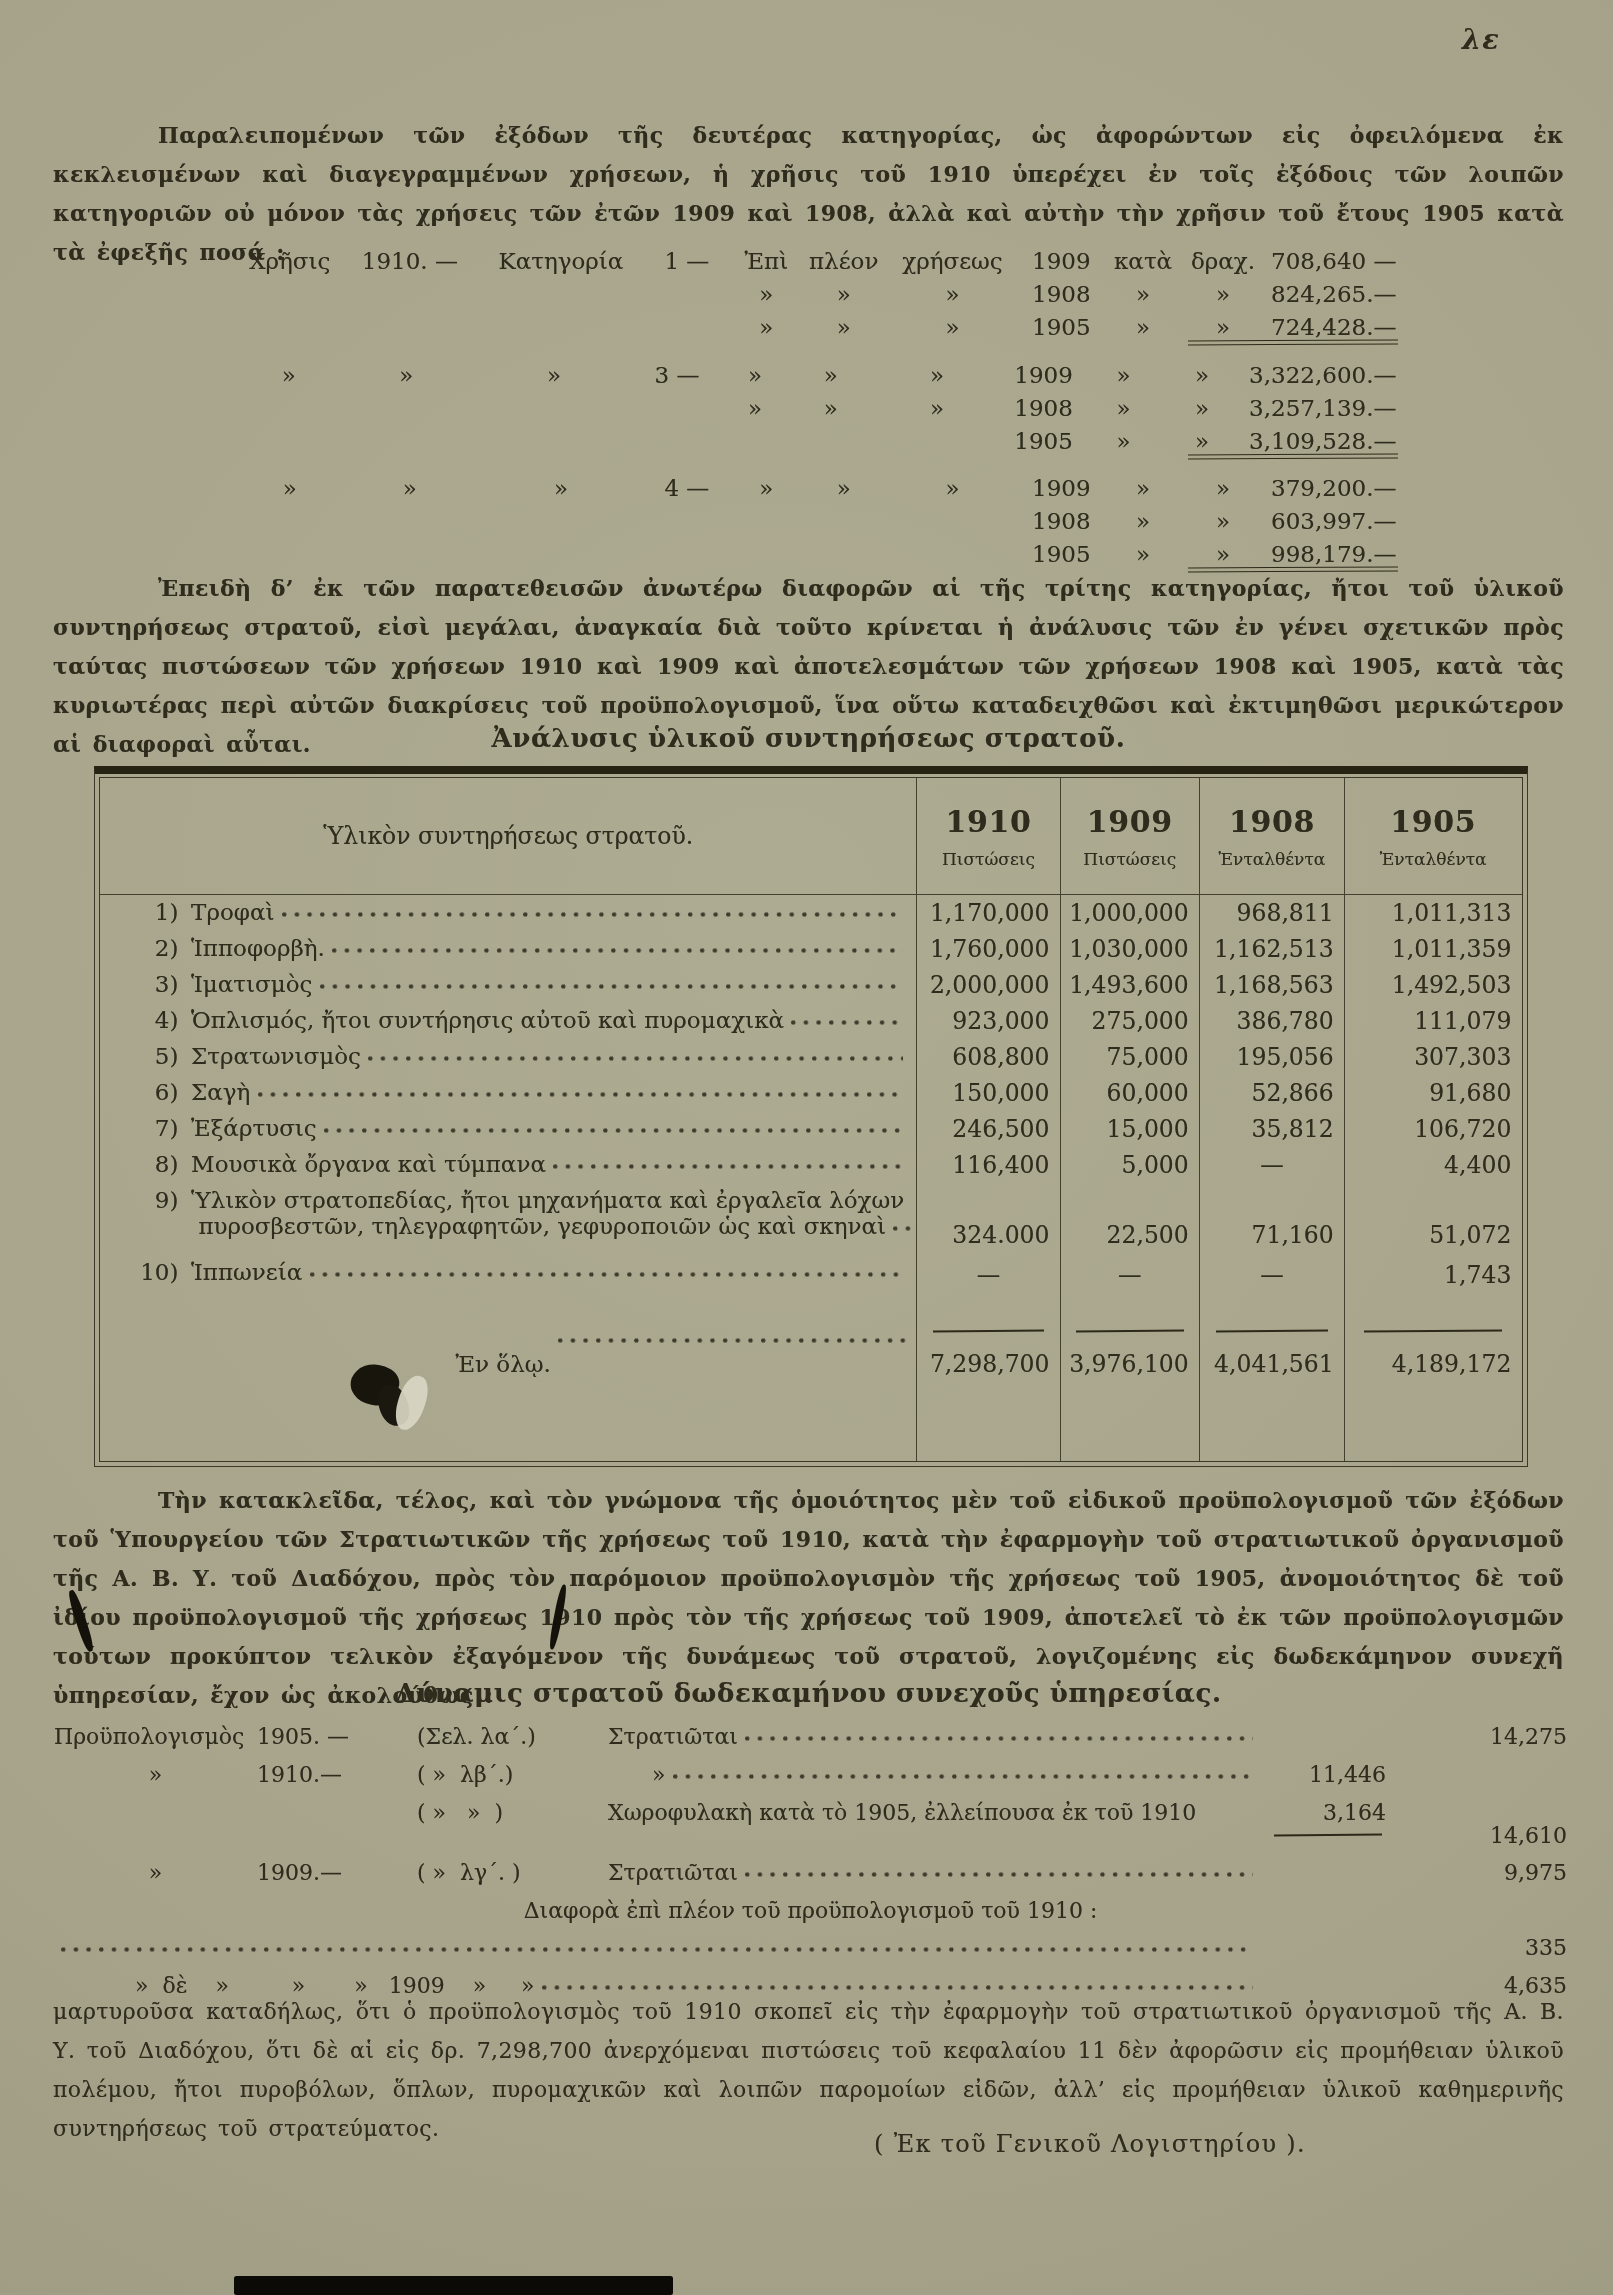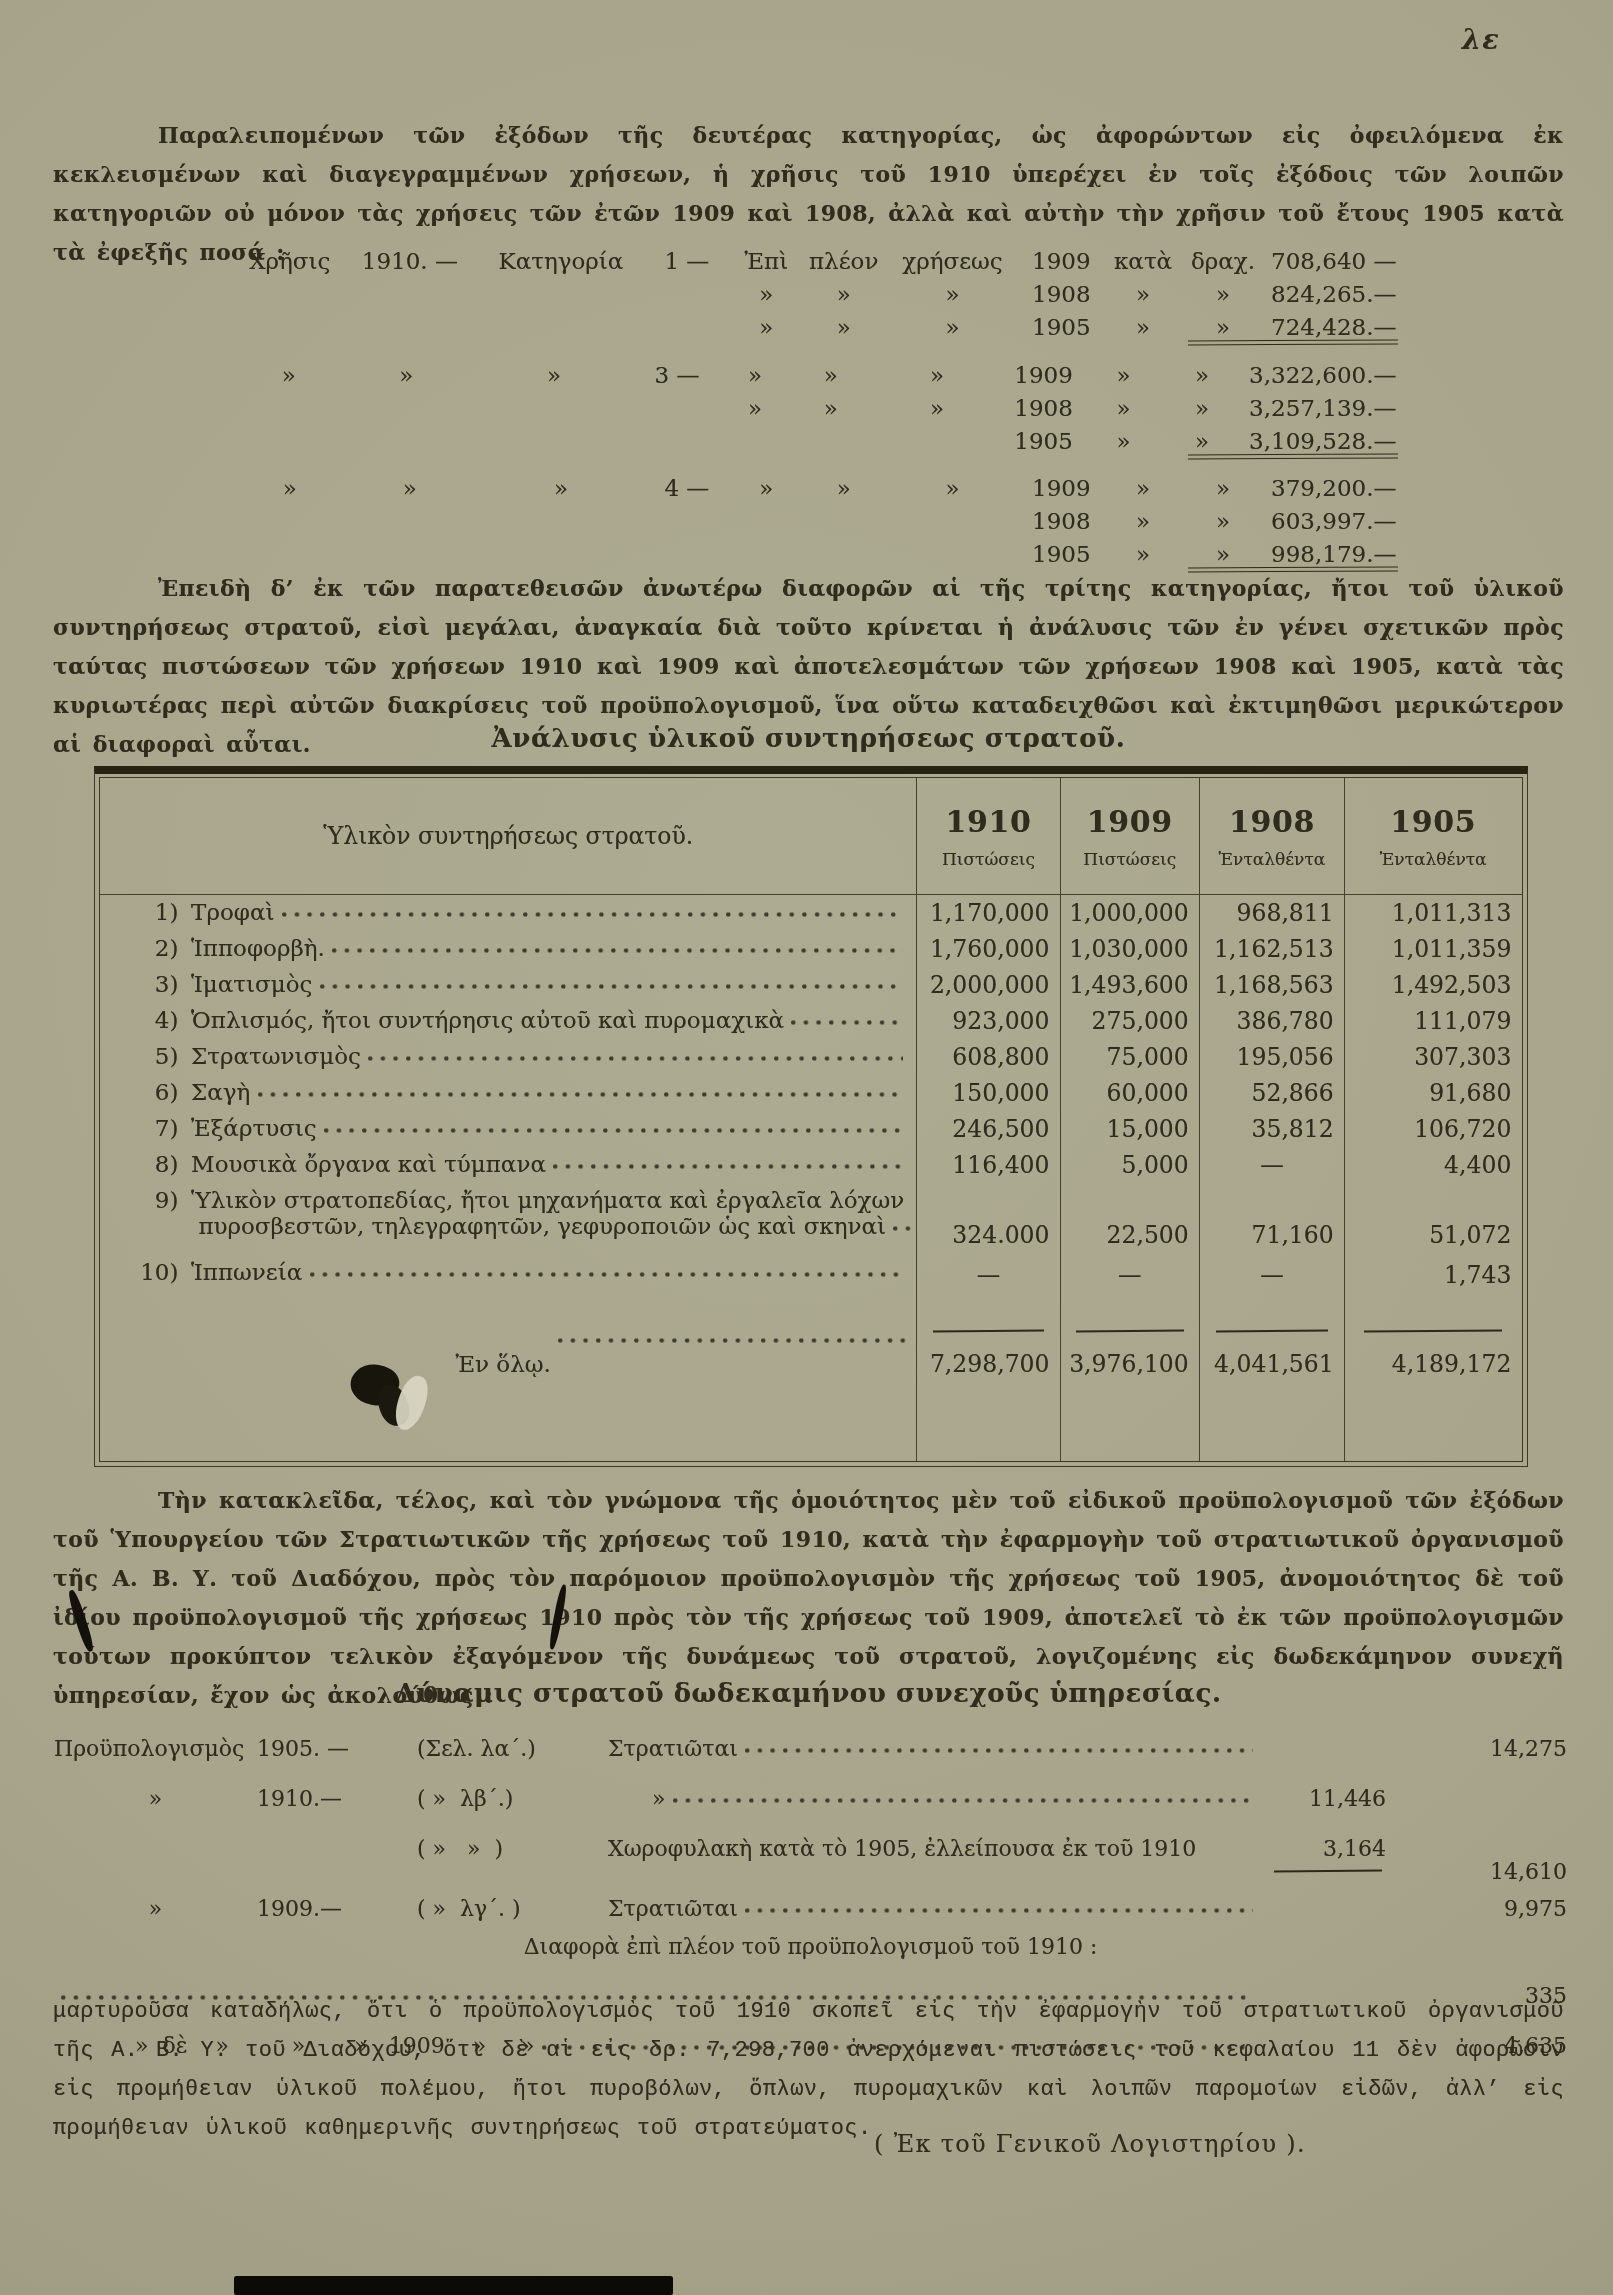--- a/index.html
+++ b/index.html
@@ -23,21 +23,21 @@
   
   .para {
     position:absolute; left:53px; width:1511px;
     font-size:22px; line-height:39px;
     text-align:justify; letter-spacing:0.4px; word-spacing:3.2px;
   }
   .para.indent { text-indent:105px;font-weight:bold; }
   .p1 { top:116px; }
   .p2 { top:569px; }
   .p3 { top:1481px; }
-  .p4 { top:1992px;font-family:Liberation Mono, monospace; }
+  .p4 { top:1992px; }
 
   
   .credits { position:absolute; left:247px; top:236px; width:1152px; font-size:23px; }
   .crow { display:flex; align-items:baseline; height:33px;gap:12px; }
   .crow > span { display:inline-block; text-align:center; white-space:nowrap; }
   .ca{width:95px;} .cb{width:145px;} .cc{width:164px;} .cd{width:89px;}
   .ce{width:61px;} .cf{width:84px;} .cg{width:131px;} .ch{width:84px;}
   .ci{width:71px;} .cj{width:80px;margin-top:12px;}
   .ck{flex:1; text-align:right !important; padding-right:2.5px;}
   .credit-rule {
@@ -95,21 +95,21 @@
   .leader { flex:1; min-width:23px; height:5.7px; margin:0 6.4px;
     background-image:radial-gradient(circle at 3.2px 3.2px, rgba(44,41,28,.85) 2px, rgba(44,41,28,0) 2.5px);
     background-size:12.7px 6.4px; background-repeat:repeat-x;
     align-self:baseline; transform:translateY(-2.5px);
   }
   .sumline { width:78%; margin:9px auto 0 auto; border-top:2.5px solid #2c2918; transform:rotate(-.4deg); }
   .tot-label { display:flex; align-items:center; padding-left:355px; font-size:23px; box-sizing:border-box; }
 
   
   .strength { position:absolute; left:54px; top:1724px; width:1513px; font-size:22px; }
-  .srow { display:flex; align-items:baseline; min-height:38px;margin-top:12px; }
+  .srow { display:flex; align-items:baseline; min-height:38px; }
   .s-pre  { width:203px; flex:none; white-space:pre; }
   .s-pre.pc { text-align:center; }
   .s-year { width:160px; flex:none; white-space:pre; }
   .s-page { width:191px; flex:none; white-space:pre; }
   .s-label { white-space:pre; }
   .s-inner { width:127px; flex:none; text-align:right; position:relative; }
   .s-outer { width:181px; flex:none; text-align:right; }
   .s-outer .low { position:relative; top:23px; }
   .inner-rule { position:absolute; top:34px; right:3.8px; width:108px; border-top:2.5px solid #2c2918; transform:rotate(-.5deg); }
   .srow.gap { margin-top:21.6px; }

